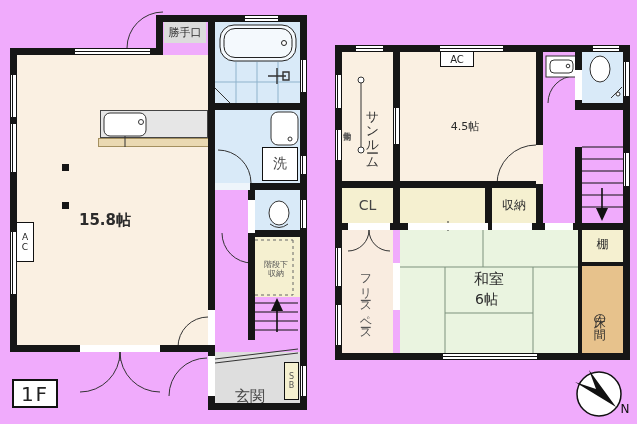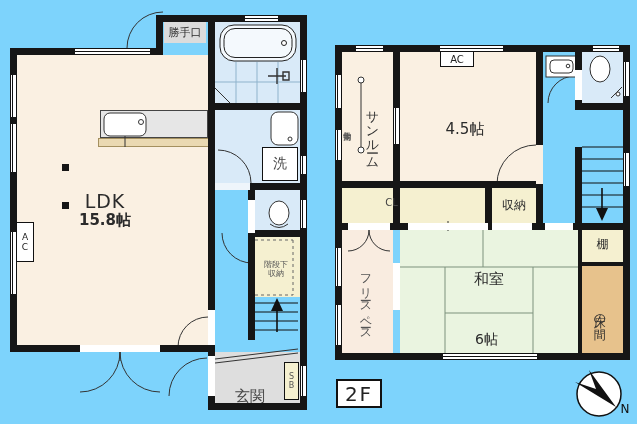--- a/index.html
+++ b/index.html
@@ -1,16 +1,16 @@
 <!DOCTYPE html>
 <html><head>
 <meta charset="utf-8">
 <style>
   html,body{margin:0;padding:0;background:#fff;}
-  #plan{position:relative;width:637px;height:424px;background:#7dd3fc;overflow:hidden;
+  #plan{position:relative;width:637px;height:424px;background:#f0abfc;overflow:hidden;
         font-family:"DejaVu Sans","Liberation Sans",sans-serif;}
   .w{position:absolute;background:#161616;}           
   .fl{position:absolute;}                              
   .gap{position:absolute;background:#fff;}             
   .wh{position:absolute;height:7px;background:#fff;border-top:1.4px solid #111;border-bottom:1.4px solid #111;box-sizing:border-box;}
   .wh::after{content:"";display:block;margin-top:1.5px;border-top:1px solid #111;}
   .wv{position:absolute;width:7px;background:#fff;border-left:1.4px solid #111;border-right:1.4px solid #111;box-sizing:border-box;}
   .wv::after{content:"";display:block;height:100%;margin-left:1.3px;border-left:1px solid #111;}
   .lb{position:absolute;color:#2b2b2b;text-align:center;line-height:1.15;white-space:nowrap;}
   .vt{writing-mode:vertical-rl;text-orientation:upright;white-space:normal;}
@@ -217,38 +217,37 @@
   <div class="wh" style="left:443px;top:353px;width:94px;"></div>
   <div class="wv" style="left:335px;top:75px;height:33px;"></div>
   <div class="wv" style="left:335px;top:130px;height:30px;"></div>
   <div class="wv" style="left:335px;top:248px;height:38px;"></div>
   <div class="wv" style="left:335px;top:305px;height:40px;"></div>
   <div class="wv" style="left:623px;top:62px;height:34px;"></div>
   <div class="wv" style="left:623px;top:153px;height:33px;"></div>
   <div class="wv" style="left:393px;top:108px;height:36px;"></div>
 
   <div class="lb" style="left:164px;top:22px;width:42px;height:21px;background:#dcdcdc;font-size:11px;line-height:21px;">勝手口</div>
-  <div class="lb" style="left:55px;top:191px;width:100px;font-size:19px;letter-spacing:1px;">LDK</div>
   <div class="lb" style="left:55px;top:212px;width:100px;font-size:15px;font-weight:bold;">15.8帖</div>
   <div class="bx vt" style="left:16px;top:222px;width:18px;height:40px;font-size:9px;border-width:1px;">AC</div>
   <div class="bx" style="left:262px;top:147px;width:36px;height:34px;font-size:14px;color:#444;">洗</div>
   <div class="lb" style="left:256px;top:260px;width:40px;font-size:8px;color:#555;">
     <div>階段下</div>
     <div>収納</div>
   </div>
   <div class="lb" style="left:222px;top:388px;width:56px;font-size:15px;color:#444;">玄関</div>
   <div class="bx vt" style="left:284px;top:362px;width:15px;height:38px;font-size:8px;border-width:1px;background:#f5f0d0;color:#555;">SB</div>
+  <div class="tag" style="left:12px;top:379px;">1F</div>
 
   <div class="lb vt" style="left:364px;top:72px;height:120px;font-size:13px;color:#333;">サンルーム</div>
   <div class="lb vt" style="left:342px;top:92px;height:78px;font-size:8px;color:#555;">室内物干し</div>
   <div class="bx" style="left:440px;top:51px;width:34px;height:16px;font-size:10px;">AC</div>
-  <div class="lb" style="left:420px;top:121px;width:90px;font-size:15px;">4.5帖</div>
-  <div class="lb" style="left:342px;top:197px;width:51px;font-size:10px;color:#444;padding-left:24px;">CL</div>
+  <div class="lb" style="left:420px;top:121px;width:90px;font-size:11px;">4.5帖</div>
+  <div class="lb" style="left:342px;top:197px;width:51px;font-size:14px;color:#444;">CL</div>
   <div class="lb" style="left:492px;top:199px;width:44px;font-size:12px;">収納</div>
   <div class="lb vt" style="left:358px;top:247px;height:106px;font-size:12px;color:#555;">フリースペース</div>
   <div class="lb" style="left:445px;top:271px;width:88px;font-size:15px;">和室</div>
-  <div class="lb" style="left:445px;top:291px;width:83px;font-size:14px;margin-top:40px;">6帖</div>
+  <div class="lb" style="left:445px;top:291px;width:83px;font-size:14px;">6帖</div>
   <div class="lb" style="left:582px;top:238px;width:41px;font-size:12px;">棚</div>
   <div class="lb vt" style="left:592px;top:278px;height:70px;font-size:12px;">床の間</div>
-  <div class="tag" style="left:336px;top:379px;">2F</div>
 
   <div class="lb" style="left:617px;top:403px;width:16px;font-size:12px;color:#111;">N</div>
 </div>
 
 </body></html>

